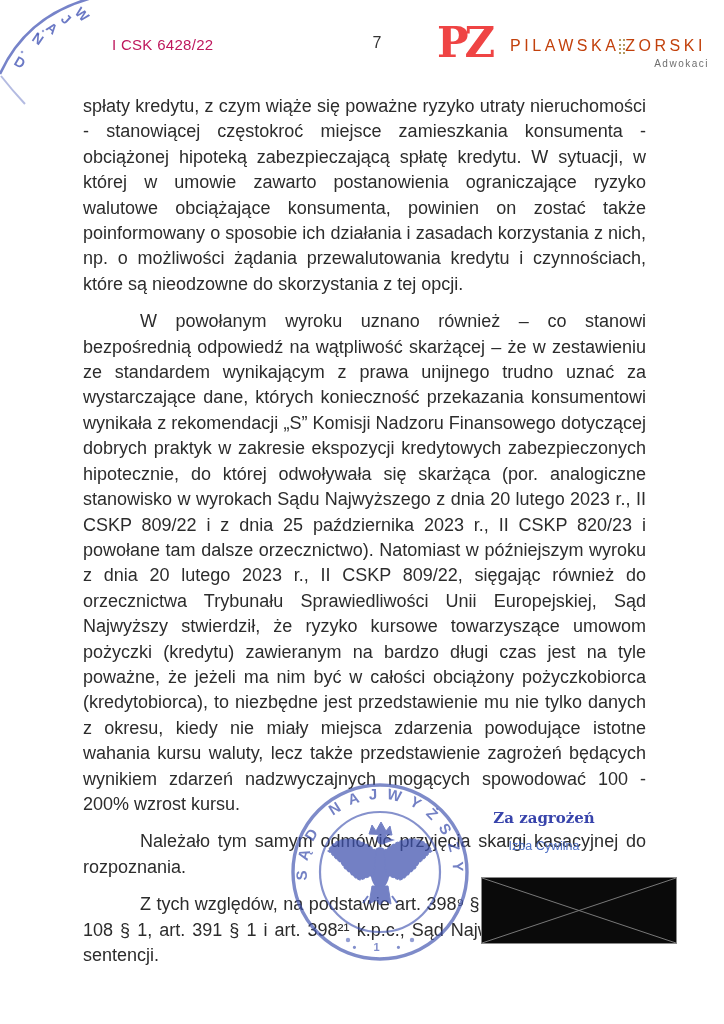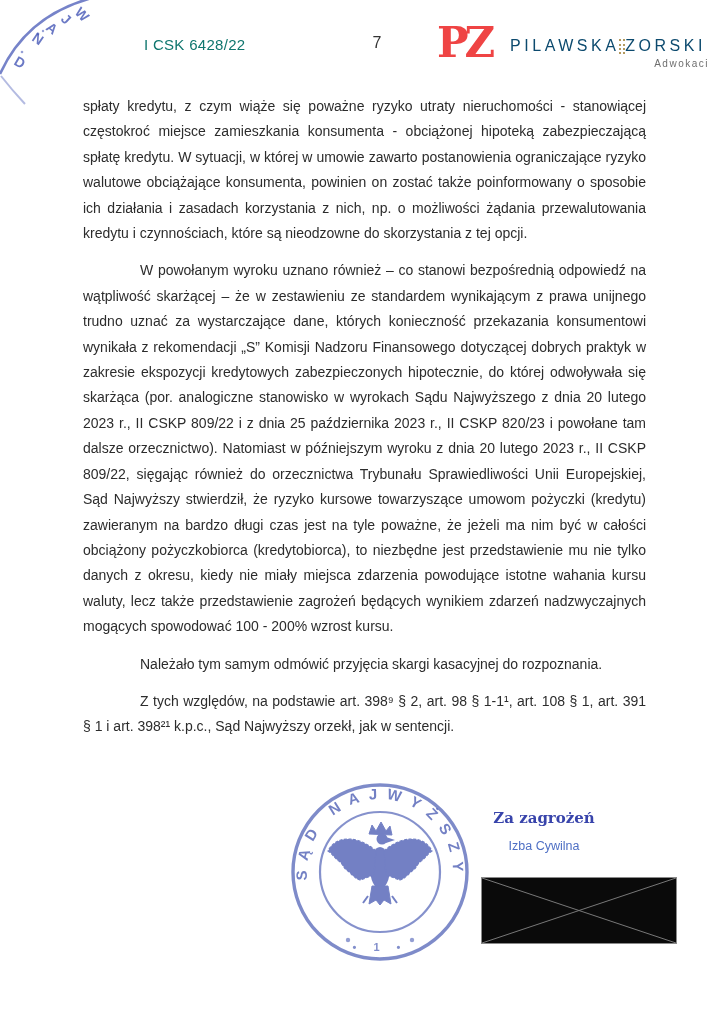--- a/index.html
+++ b/index.html
@@ -11,54 +11,54 @@
     width: 724px;
     height: 1024px;
     margin: 0 auto;
     background: #ffffff;
     overflow: hidden;
   }
 
   
   .case-number {
     position: absolute; left: 112px; top: 36px;
-    font-size: 15px; color: #0f766e; letter-spacing: 0.3px; margin-left: 32px;
+    font-size: 15px; color: #be185d; letter-spacing: 0.3px;
   }
   .page-number {
     position: absolute; left: 362px; top: 34px; width: 30px;
     font-size: 16px; color: #333; text-align: center;
   }
   .logo { position: absolute; left: 437px; top: 20px; width: 272px; }
   .logo-monogram {
     position: absolute; left: 0; top: 2px;
     font-family: "DejaVu Serif", serif;
     font-size: 42px; font-weight: bold; line-height: 1;
     color: #ef4444; letter-spacing: -4px;
   }
   .logo-name {
     position: absolute; left: 70px; top: 17px; width: 202px;
     display: flex; align-items: center; justify-content: center; gap: 0;
-    font-size: 16px; letter-spacing: 3.5px; color: #0c4a6e; white-space: nowrap;
+    font-size: 16px; letter-spacing: 3.5px; color: #c2410c; white-space: nowrap;
   }
   .logo-sep {
     display: inline-block; width: 6px; height: 15px;
     border-left: 2px dotted #b3995e; border-right: 2px dotted #b3995e;
   }
   .logo-subtitle {
     position: absolute; left: 70px; top: 38px; width: 202px;
     text-align: right; font-size: 10px; letter-spacing: 1.5px; color: #6e6e6e;
   }
 
   
   .corner-stamp { position: absolute; left: 0; top: 0; }
 
   
   .body-text {
     position: absolute; left: 83px; top: 94px; width: 563px;
-    font-size: 14px; line-height: 25.4px; color: #2c2c2c;
+    font-size: 18px; line-height: 25.4px; color: #2c2c2c;
     text-align: justify;
   }
   .body-text p.indent { text-indent: 57px; margin-top: 12px; }
 
   
   .court-seal { position: absolute; left: 287px; top: 779px; opacity: 0.92; }
 
   
   .certification {
     position: absolute; left: 428px; top: 805px; width: 232px;

